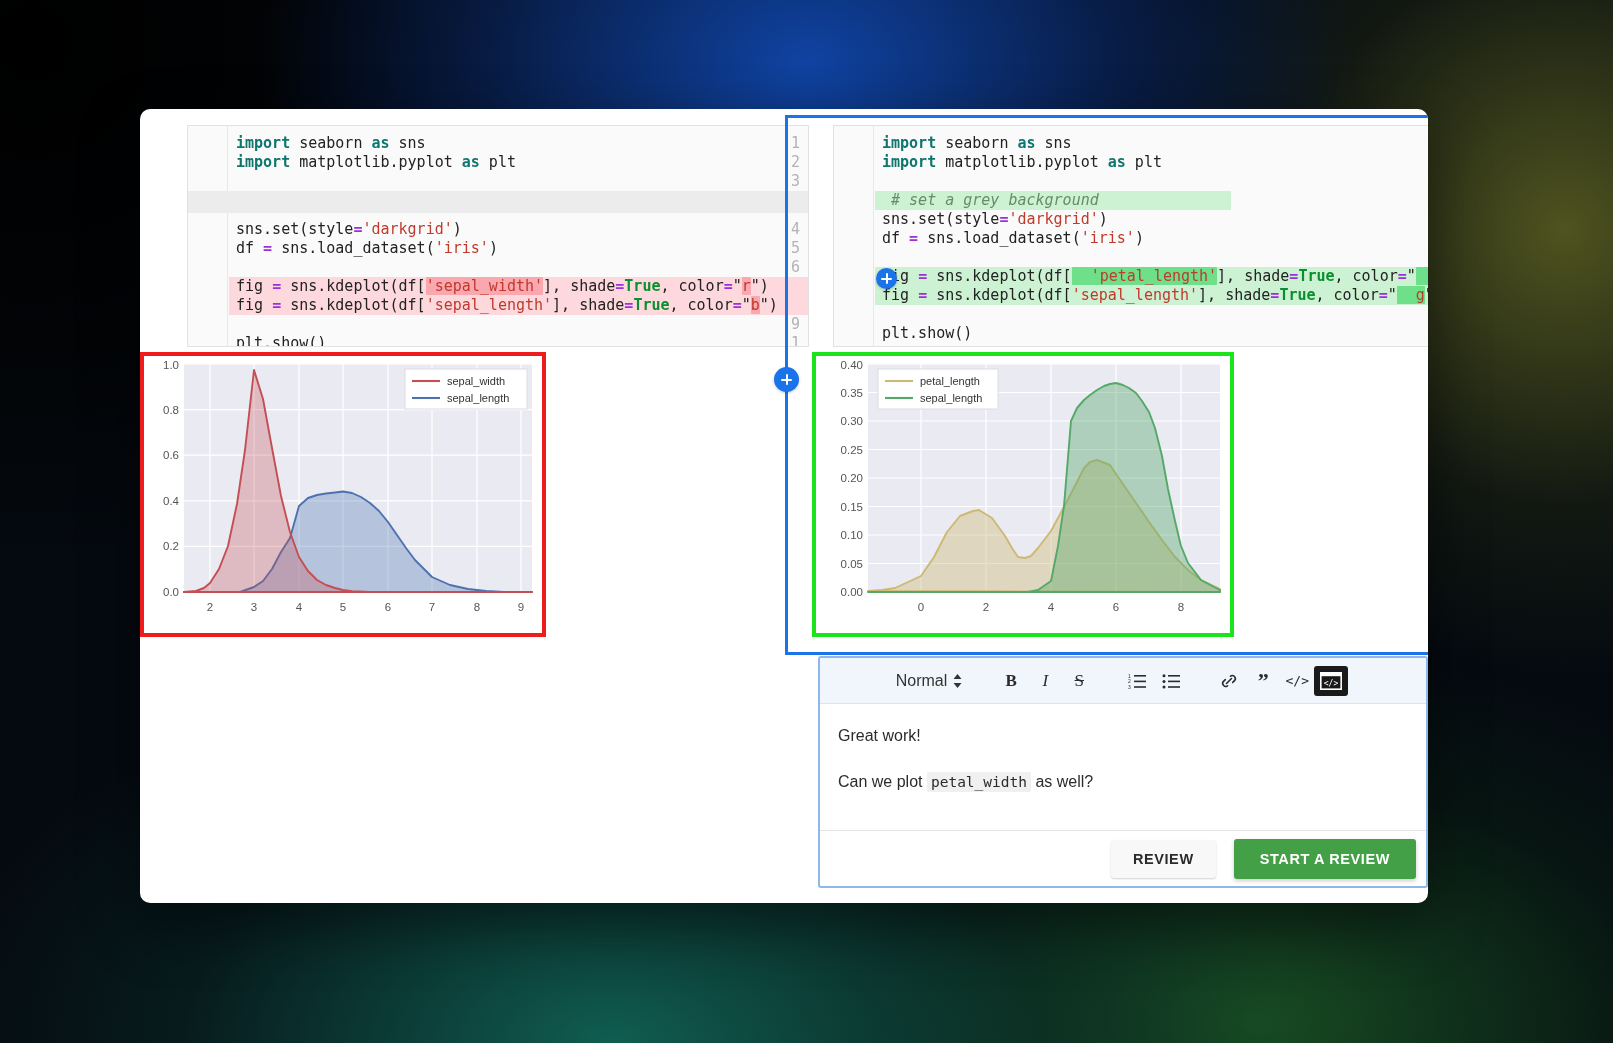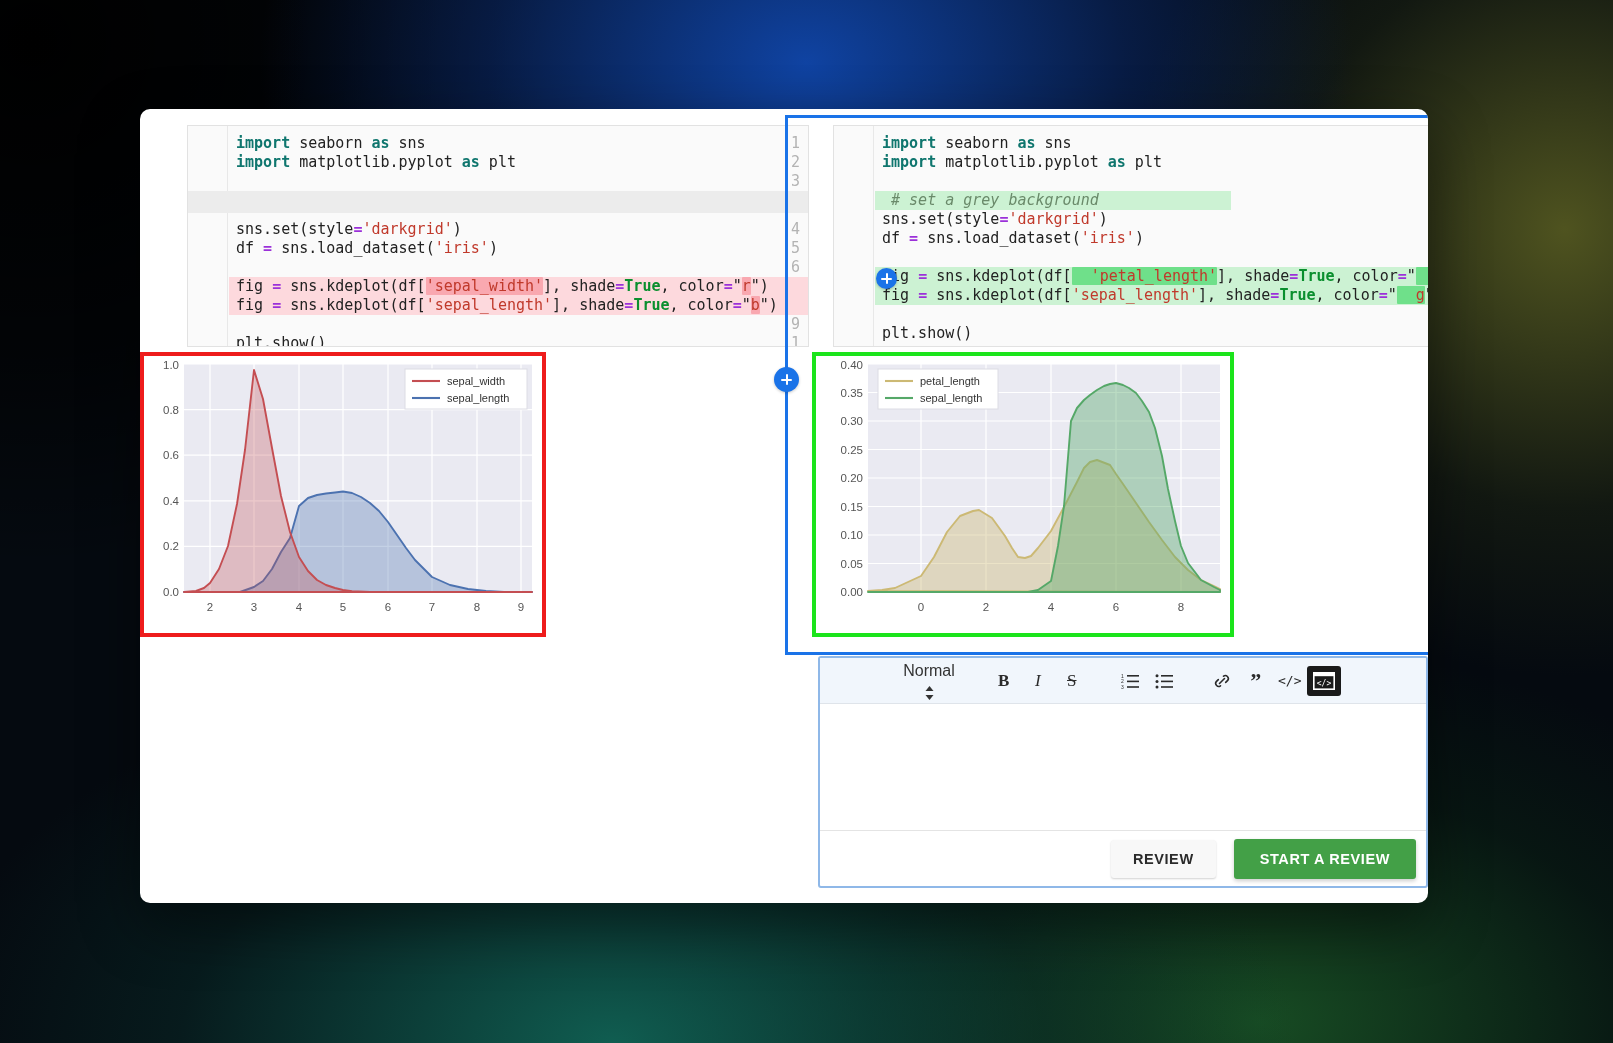--- a/index.html
+++ b/index.html
@@ -123,21 +123,20 @@
   .editor-toolbar {
     height: 46px; background: #f1f6fc;
     border-bottom: 1px solid #dfe4ea;
     display: flex; align-items: center; justify-content: center;
     gap: 0px;
   }
   .tb-normal {
     display: flex; align-items: center; gap: 6px;
     font-size: 16px; color: #333; padding: 2px 8px; cursor: pointer;
     font-family: "Liberation Sans", sans-serif;
-    flex-direction: column;
   }
   .tb-btn {
     width: 34px; height: 30px;
     display: flex; align-items: center; justify-content: center;
     font-size: 17px; color: #2b2b2b; cursor: pointer; border-radius: 3px;
     font-family: "Liberation Serif", serif;
   }
   .tb-btn.active { background: #1a1a1a; color: #fff; }
   .tb-gap-lg { width: 24px; }
   .tb-gap-sm { width: 10px; }
@@ -380,20 +379,24 @@
       <div class="tb-btn active">
         <svg width="22" height="18" viewBox="0 0 22 18">
           <rect x="0.8" y="0.8" width="20.4" height="16.4" fill="none" stroke="#fff" stroke-width="1.6"></rect>
           <rect x="0.8" y="0.8" width="20.4" height="3.4" fill="#fff"></rect>
           <text x="11" y="13.6" fill="#fff" font-size="8" font-family="'DejaVu Sans Mono',monospace" text-anchor="middle">&lt;/&gt;</text>
         </svg>
       </div>
       <div class="tb-gap-sm"></div>
     </div>
 
+    <div class="editor-body">
+      <p>Great work!</p>
+      <p><span>Can we plot </span><code class="inline">petal_width</code><span> as well?</span></p>
+    </div>
 
     <div class="editor-footer">
       <button class="btn btn-cancel">REVIEW</button>
       <button class="btn btn-review">START A REVIEW</button>
     </div>
   </div>
 
 </div>
 
 </body></html>

